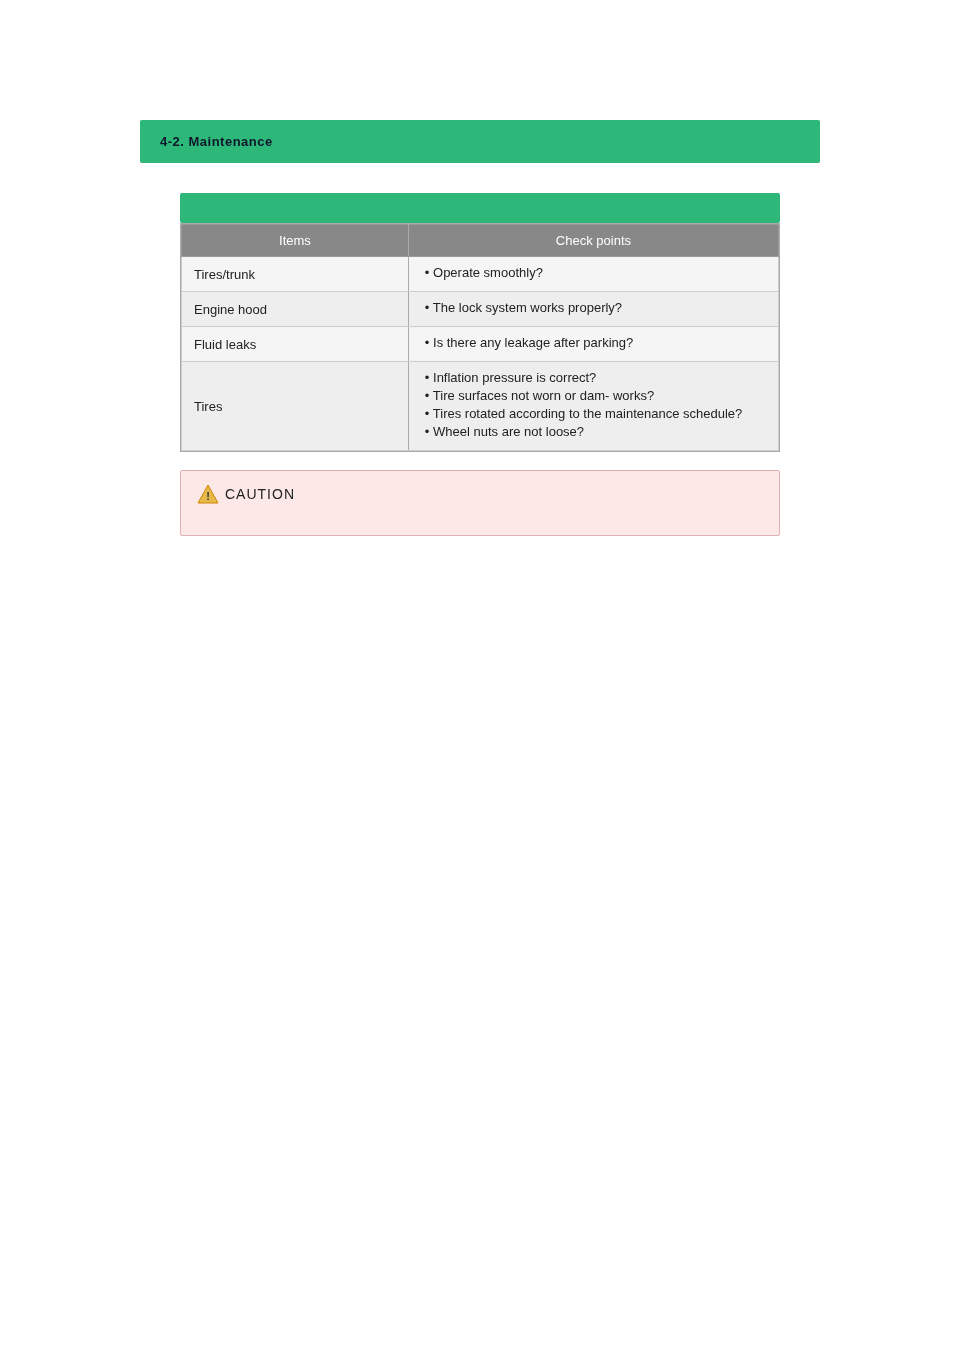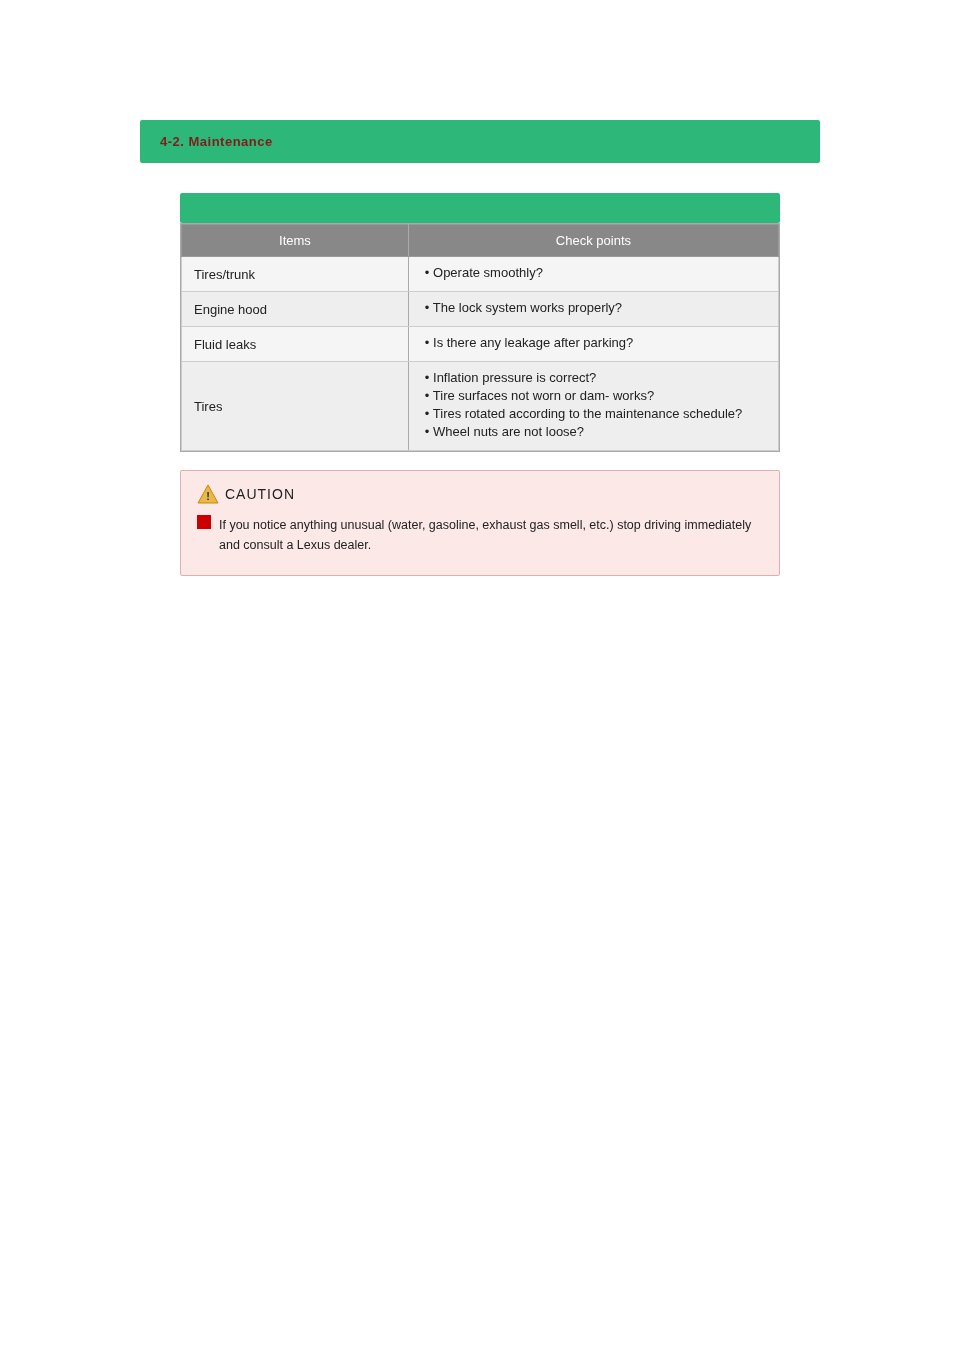--- a/index.html
+++ b/index.html
@@ -29,21 +29,21 @@
     
     .header-bar {
       background: #2db87a;
       width: 680px;
       margin: 120px auto 0 auto;
       padding: 14px 20px;
       border-radius: 2px;
     }
 
     .header-bar-title {
-      color: #7f1d1d;
+      color: #0f172a;
       font-size: 13px;
       font-weight: bold;
       letter-spacing: 0.5px;
     }
 
     
     .section-title-bar {
       background: #2db87a;
       width: 600px;
       margin: 30px auto 0 auto;
@@ -216,21 +216,15 @@
   <div class="caution-box">
     <div class="caution-header">
       <span class="caution-icon">
         <svg viewBox="0 0 22 22" width="22" height="22">
           <polygon points="11,2 21,20 1,20" fill="#e8b84b" stroke="#cc8800" stroke-width="1"></polygon>
           <text x="11" y="17" text-anchor="middle" font-size="11" font-weight="bold" fill="#333">!</text>
         </svg>
       </span>
       <span class="caution-title">CAUTION</span>
     </div>
-    <div class="caution-content">
-      <span class="caution-bullet"></span>
-      <span class="caution-text">
-        If you notice anything unusual (water, gasoline, exhaust gas smell, etc.) stop driving immediately and consult a Lexus dealer.
-      </span>
-    </div>
   </div>
 
 </div>
 
 </body></html>

